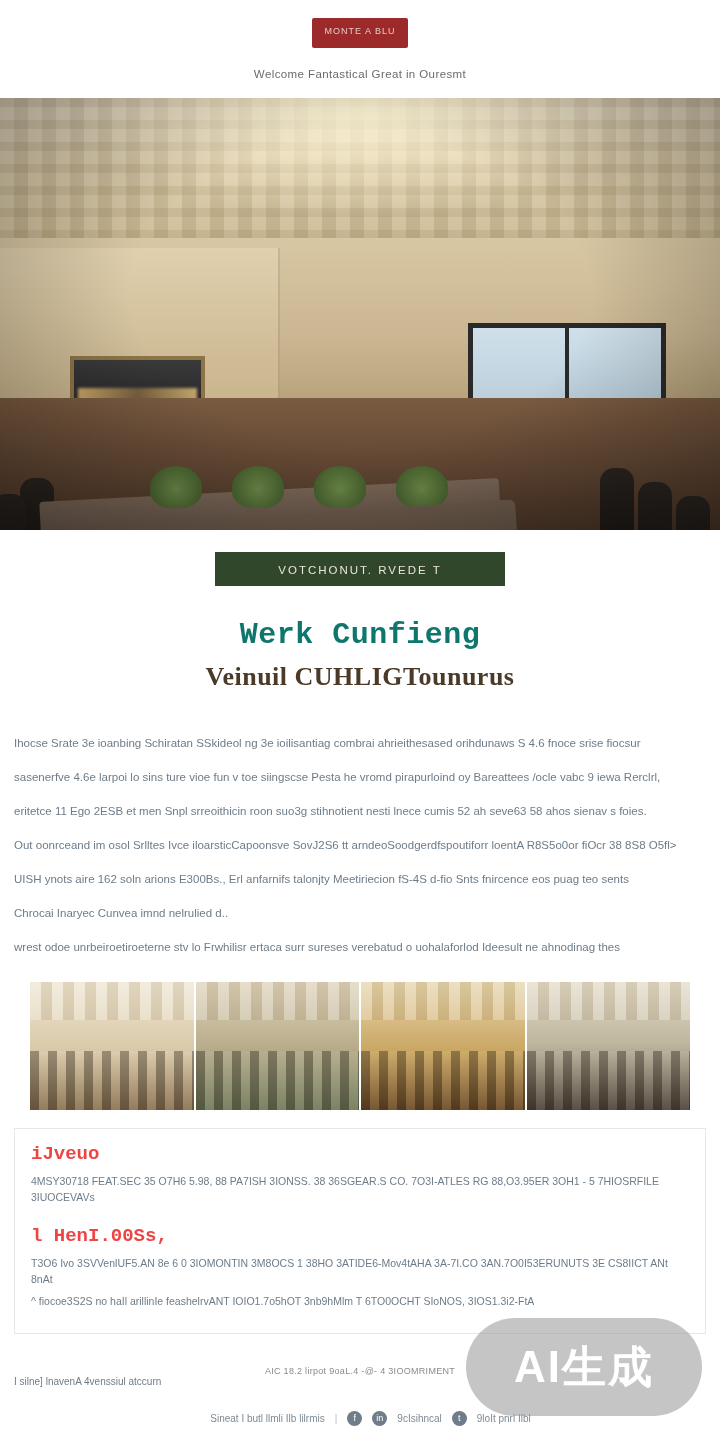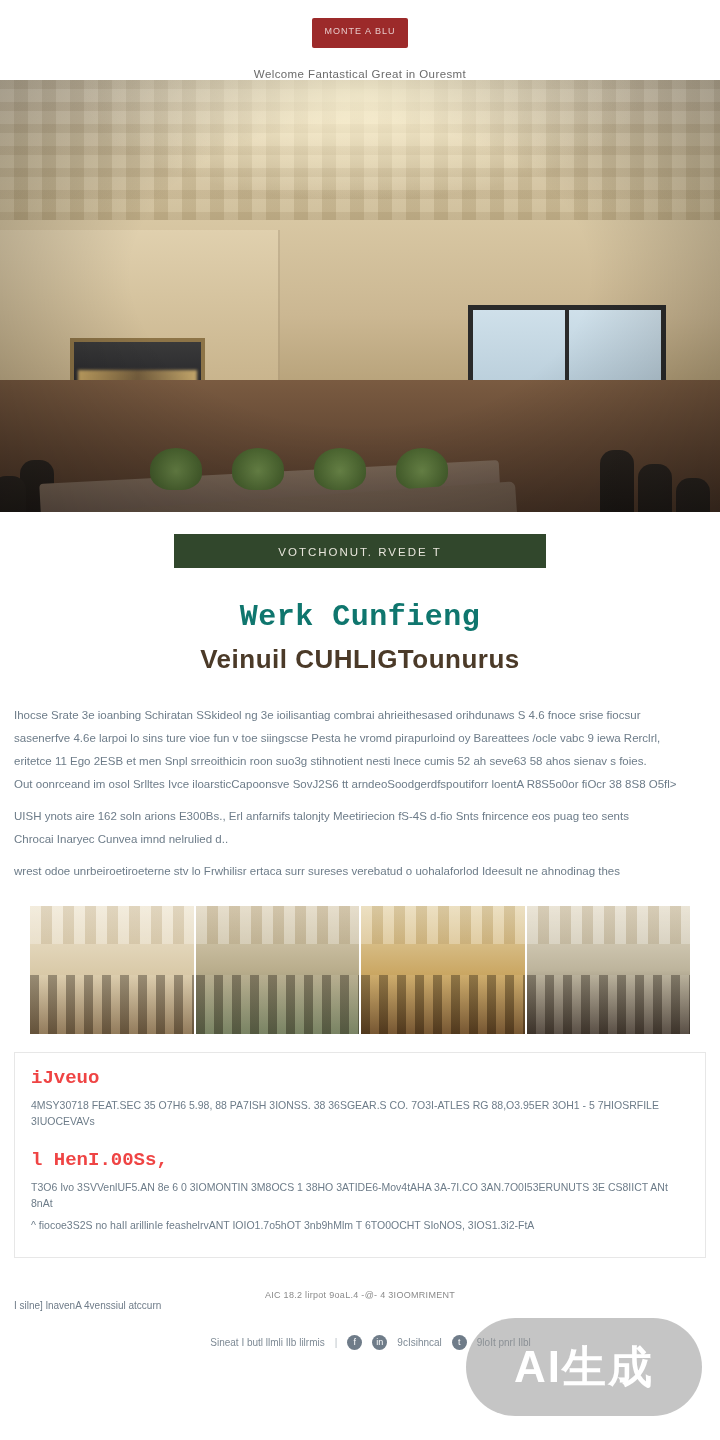--- a/index.html
+++ b/index.html
@@ -16,21 +16,21 @@
     position: relative;
     width: 720px;
     height: 1440px;
     background: #ffffff;
     overflow: hidden;
   }
 
   
   .header {
     width: 100%;
-    padding: 18px 0 0;
+    padding: 18px 0 18px;
     background: #ffffff;
     text-align: center;
   }
   .logo {
     display: inline-block;
     width: 96px;
     height: 30px;
     background: #9c2a2a;
     border-radius: 2px;
     position: relative;
@@ -137,21 +137,21 @@
   }
 
   
   .cta-wrap {
     text-align: center;
     padding: 22px 0 6px;
     background: #ffffff;
   }
   .cta-button {
     display: inline-block;
-    width: 372px;
+    width: 290px;
     height: 34px;
     line-height: 34px;
     background: #31472c;
     color: #e8e6dc;
     font-size: 11.5px;
     letter-spacing: 2px;
     text-align: center;
     border: none;
     cursor: pointer;
     filter: blur(0.4px);
@@ -161,32 +161,32 @@
   .titles { text-align: center; padding: 26px 40px 0; }
   .title-1 {
     font-family: Liberation Mono, monospace;
     font-size: 30px;
     color: #0f766e;
     letter-spacing: 0.5px;
     margin: 0 0 10px;
     filter: blur(0.5px);
   }
   .title-2 {
-    font-family: Liberation Sans, sans-serif;
+    font-family: Liberation Serif, serif;
     font-size: 26px;
     color: #4b3a28;
     letter-spacing: 0.5px;
     margin: 0;
     filter: blur(0.5px);
   }
 
   
   .body-copy { padding: 26px 14px 0; }
   .body-copy p {
-    margin: 5px 0 14px;
+    margin: 16px 0 14px;
     font-size: 11.5px;
     line-height: 18px;
     color: #6d7c89;
     text-align: justify;
     filter: blur(0.55px);
   }
   .body-copy p.tight { margin-bottom: 5px; }
 
   
   .gallery {

